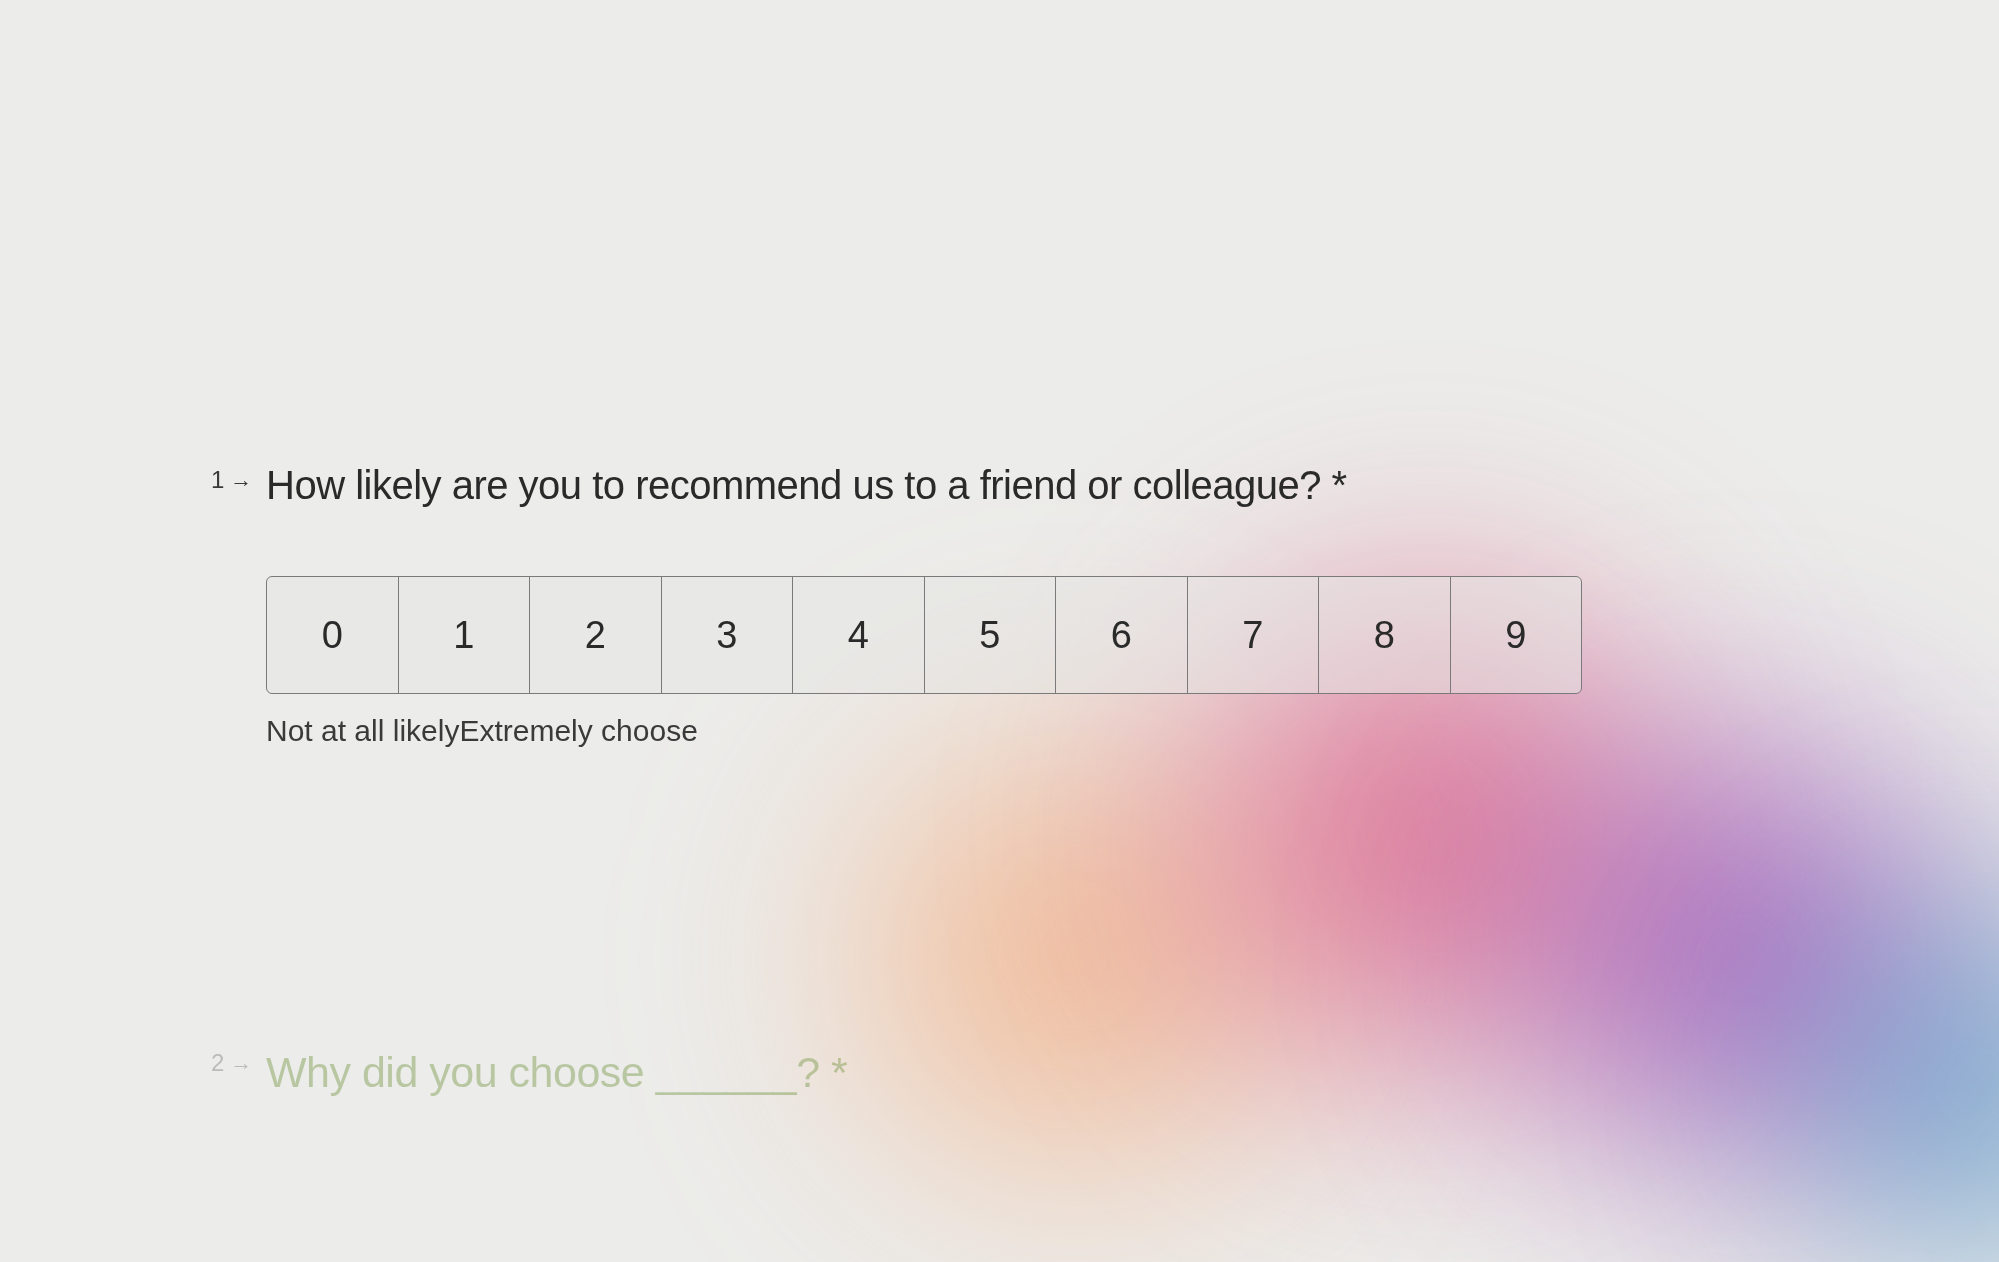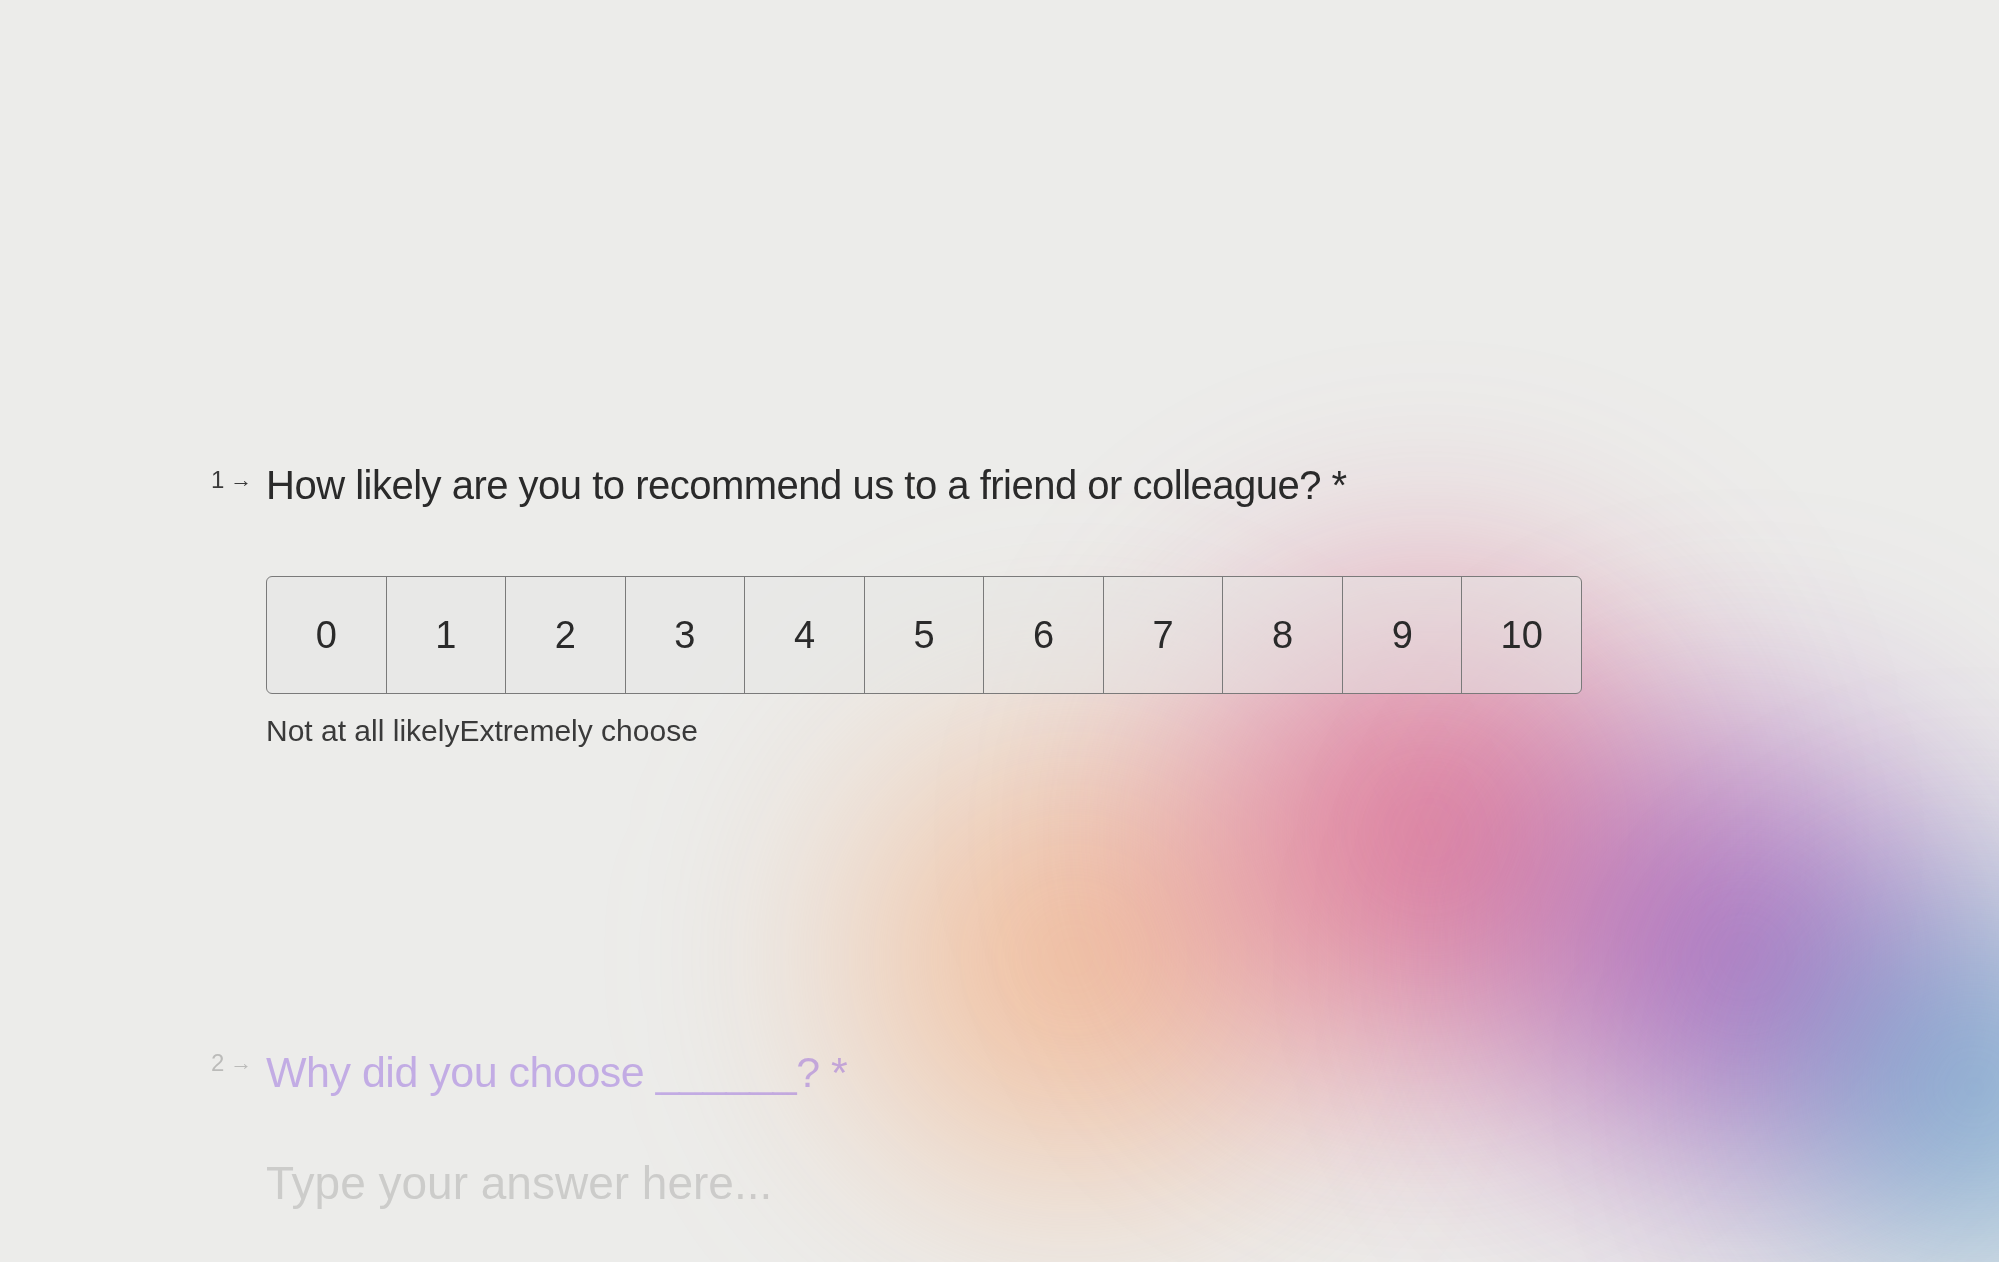--- a/index.html
+++ b/index.html
@@ -154,21 +154,21 @@
 
     .question-2 .q-num {
       color: #555;
     }
 
     .question-2 .arrow-icon {
       color: #555;
     }
 
     .question-2 .question-text {
-      color: #6d28d9;
+      color: #4d7c0f;
       font-size: 43px;
     }
 
     .answer-input {
       margin-top: 55px;
       border: none;
       background: transparent;
       font-size: 46px;
       color: #777;
       font-family: inherit;
@@ -204,31 +204,29 @@
         <button class="nps-btn">0</button>
         <button class="nps-btn">1</button>
         <button class="nps-btn">2</button>
         <button class="nps-btn">3</button>
         <button class="nps-btn">4</button>
         <button class="nps-btn">5</button>
         <button class="nps-btn">6</button>
         <button class="nps-btn">7</button>
         <button class="nps-btn">8</button>
         <button class="nps-btn">9</button>
-        <button class="nps-btn">10</button>
       </div>
       <div class="nps-labels">
         <span>Not at all likely</span>
         <span>Extremely choose</span>
       </div>
     </div>
   </div>
 
   <div class="question-block question-2">
     <div class="question-number">
       <span class="q-num">2</span>
       <span class="arrow-icon">→</span>
     </div>
     <div class="question-text">Why did you choose ______? *</div>
-    <input type="text" class="answer-input" placeholder="Type your answer here..." style="">
   </div>
 
 </div>
 
 </body></html>

